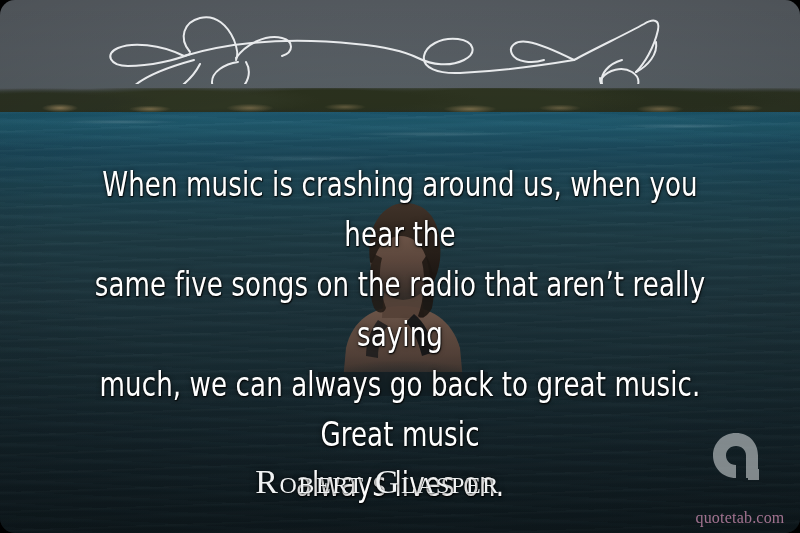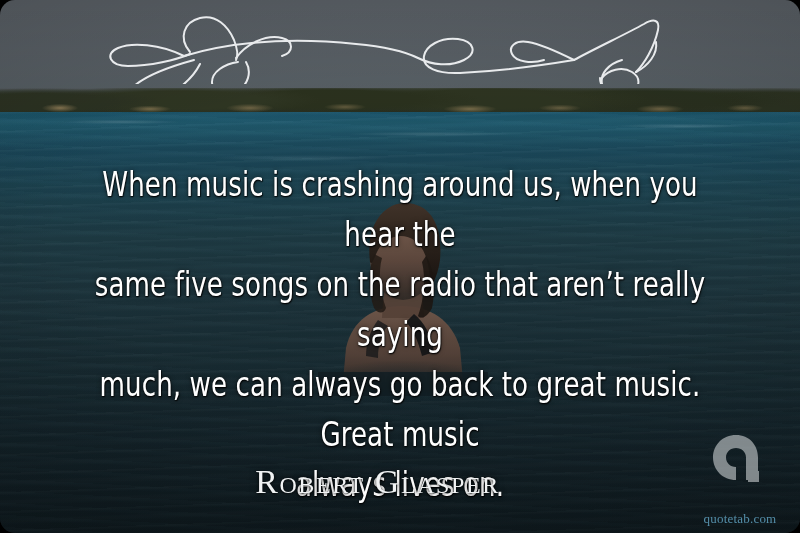--- a/index.html
+++ b/index.html
@@ -165,22 +165,22 @@
     bottom: 6px;
     width: 104px;
     text-align: center;
     opacity: .62;
   }
   #watermark .wm-logo { display: block; margin: 0 auto; }
   #watermark .wm-text {
     display: block;
     margin-top: 18px;
     font-family: "Liberation Serif", "DejaVu Serif", serif;
-    font-size: 13px;
-    color: #7dd3fc;
+    font-size: 16px;
+    color: #f9a8d4;
     letter-spacing: .2px;
   }
 </style>
 </head>
 <body>
 
 <div id="quote-card">
 
   <div class="bg-layer bg-sky"></div>
   <div class="bg-layer bg-island"></div>

